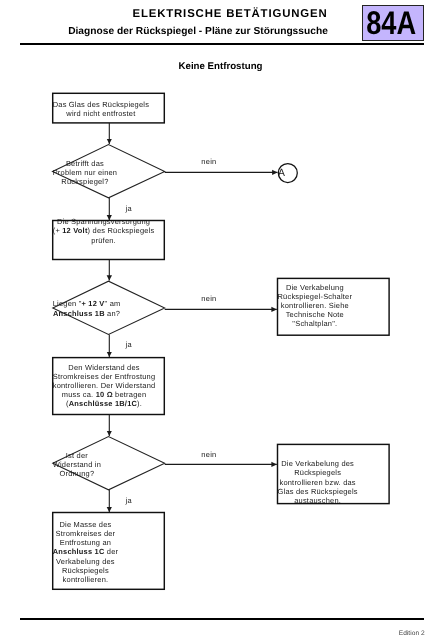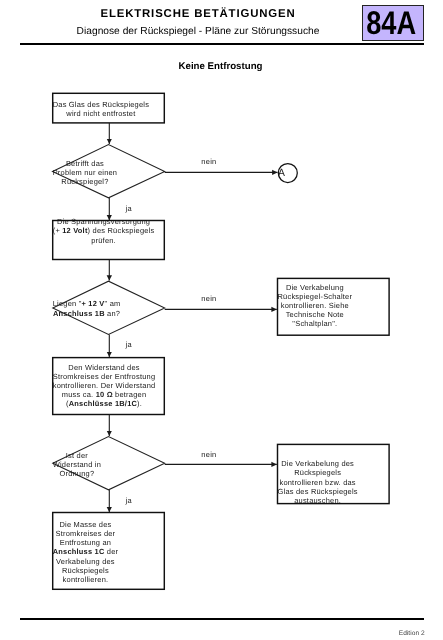--- a/index.html
+++ b/index.html
@@ -1,19 +1,19 @@
 <!DOCTYPE html>
 <html><head>
 <meta charset="utf-8">
 <style>
   html,body{margin:0;padding:0;}
   body{width:443px;height:640px;background:#fff;font-family:"Liberation Sans",sans-serif;position:relative;overflow:hidden;-webkit-font-smoothing:antialiased;text-rendering:geometricPrecision;}
   #page{position:absolute;left:0;top:0;width:443px;height:640px;}
-  .hdr-title{position:absolute;left:0;top:6.9px;width:396px;text-align:center;font-size:11.4px;font-weight:bold;letter-spacing:0.85px;line-height:14px;}
-  .hdr-sub{position:absolute;left:0;top:27.2px;width:396px;text-align:center;font-size:10.2px;font-weight:normal;letter-spacing:0.02px;line-height:10px;}
+  .hdr-title{position:absolute;left:0;top:6.9px;width:396px;text-align:center;font-size:11.4px;font-weight:bold;letter-spacing:0.85px;line-height:14px;padding-left:32px;}
+  .hdr-sub{position:absolute;left:0;top:27.2px;width:396px;text-align:center;font-size:10.2px;font-weight:bold;letter-spacing:0.02px;line-height:10px;}
   .code-box{position:absolute;left:362px;top:4.7px;width:61.7px;height:36.1px;background:#c4b5fd;border:1.3px solid #242424;box-sizing:border-box;display:flex;align-items:center;justify-content:center;overflow:hidden;}
   .code-box span{font-size:32.8px;font-weight:bold;line-height:1;color:#000;letter-spacing:0.1px;position:relative;top:0.7px;left:-1.3px;display:inline-block;transform:scaleX(0.83);transform-origin:center;}
   .rule-top{position:absolute;left:20px;top:43px;width:404px;height:2.2px;background:#000;}
   .rule-bot{position:absolute;left:20px;top:618px;width:404px;height:2.2px;background:#000;}
   .page-num{position:absolute;left:0;top:624.8px;width:433px;text-align:center;font-size:9.0px;letter-spacing:0.45px;line-height:9px;}
   .edition{position:absolute;left:398.7px;top:629.6px;font-size:6.6px;letter-spacing:0.05px;line-height:7px;color:#444;}
   .sectitle{position:absolute;left:0;top:60.5px;width:441px;text-align:center;font-size:9.7px;font-weight:bold;line-height:11px;}
   svg.flow{position:absolute;left:0;top:0;}
   .node{position:absolute;box-sizing:border-box;text-align:center;font-size:7.45px;line-height:9.15px;color:#1a1a1a;letter-spacing:0.22px;display:flex;align-items:center;justify-content:flex-start;}
   .node b{font-weight:bold;}

